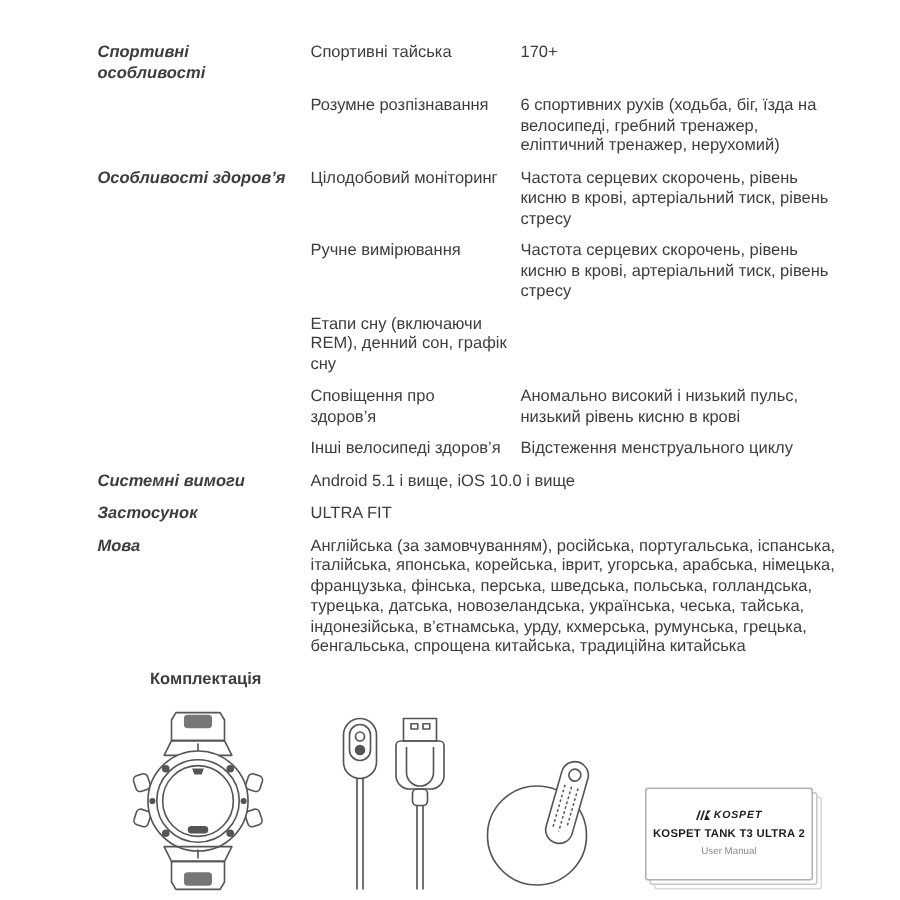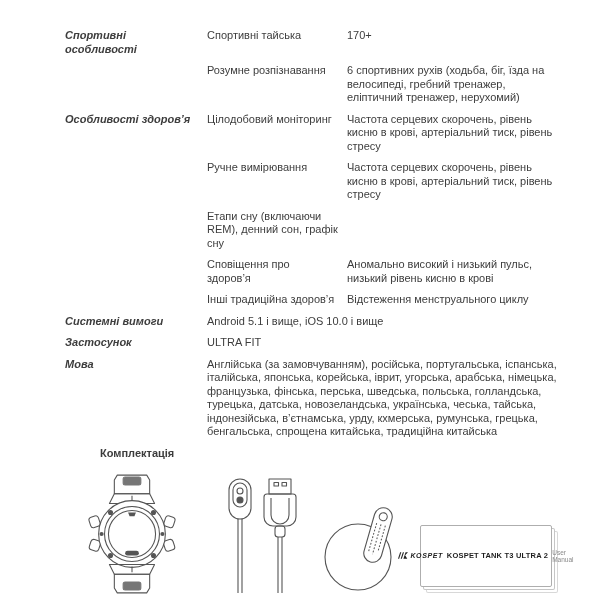--- a/index.html
+++ b/index.html
@@ -26,25 +26,25 @@
     padding:10px 36px 0 56px;
   }
   .pkg-item { display:flex; flex-direction:column; align-items:center; }
   .pkg-item.w-watch { width:152px; }
   .pkg-item.w-cable { width:102px; }
   .pkg-item.w-glass { width:102px; }
   .pkg-item.w-manual { width:150px; }
   .art { height:124px; display:flex; align-items:flex-end; justify-content:center; color:var(--lineart); }
 
   .manual {
-    width:132px; height:62px; background:#fff;
+    width:112px; height:62px; background:#fff;
     border:1px solid #aeaeae; border-radius:2px;
     box-shadow: 3px 3px 0 -1px #ffffff, 3px 3px 0 0 #c6c6c6,
                 6px 6px 0 -1px #ffffff, 6px 6px 0 0 #d8d8d8;
-    display:flex; flex-direction:row; align-items:center; justify-content:center;
+    display:flex; flex-direction:column; align-items:center; justify-content:center;
     gap:4px; margin:0 6px 8px 0;
   }
   .m-logo { display:flex; align-items:center; gap:2px; font-weight:bold; font-style:italic;
             font-size:7px; letter-spacing:0.6px; color:#222222; }
   .m-title { font-size:7.5px; font-weight:bold; color:#1d1d1d; letter-spacing:0.2px; white-space:nowrap; }
   .m-sub { font-size:6.5px; color:#8a8a8a; }
   .glass-wrap { margin-bottom:2px; }
 </style>
 </head>
 <body>
@@ -82,21 +82,21 @@
 
 
   <div class="row">
     <div class="cat"></div>
     <div class="key">Сповіщення про здоров’я</div>
     <div class="val">Аномально високий і низький пульс, низький рівень кисню в крові</div>
   </div>
 
   <div class="row">
     <div class="cat"></div>
-    <div class="key">Інші традиційна здоров’я</div>
+    <div class="key">Інші велосипеді здоров’я</div>
     <div class="val">Відстеження менструального циклу</div>
   </div>
 
   <div class="row">
     <div class="cat">Системні вимоги</div>
     <div class="val wide">Android 5.1 і вище, iOS 10.0 і вище</div>
   </div>
 
   <div class="row">
     <div class="cat">Застосунок</div>

